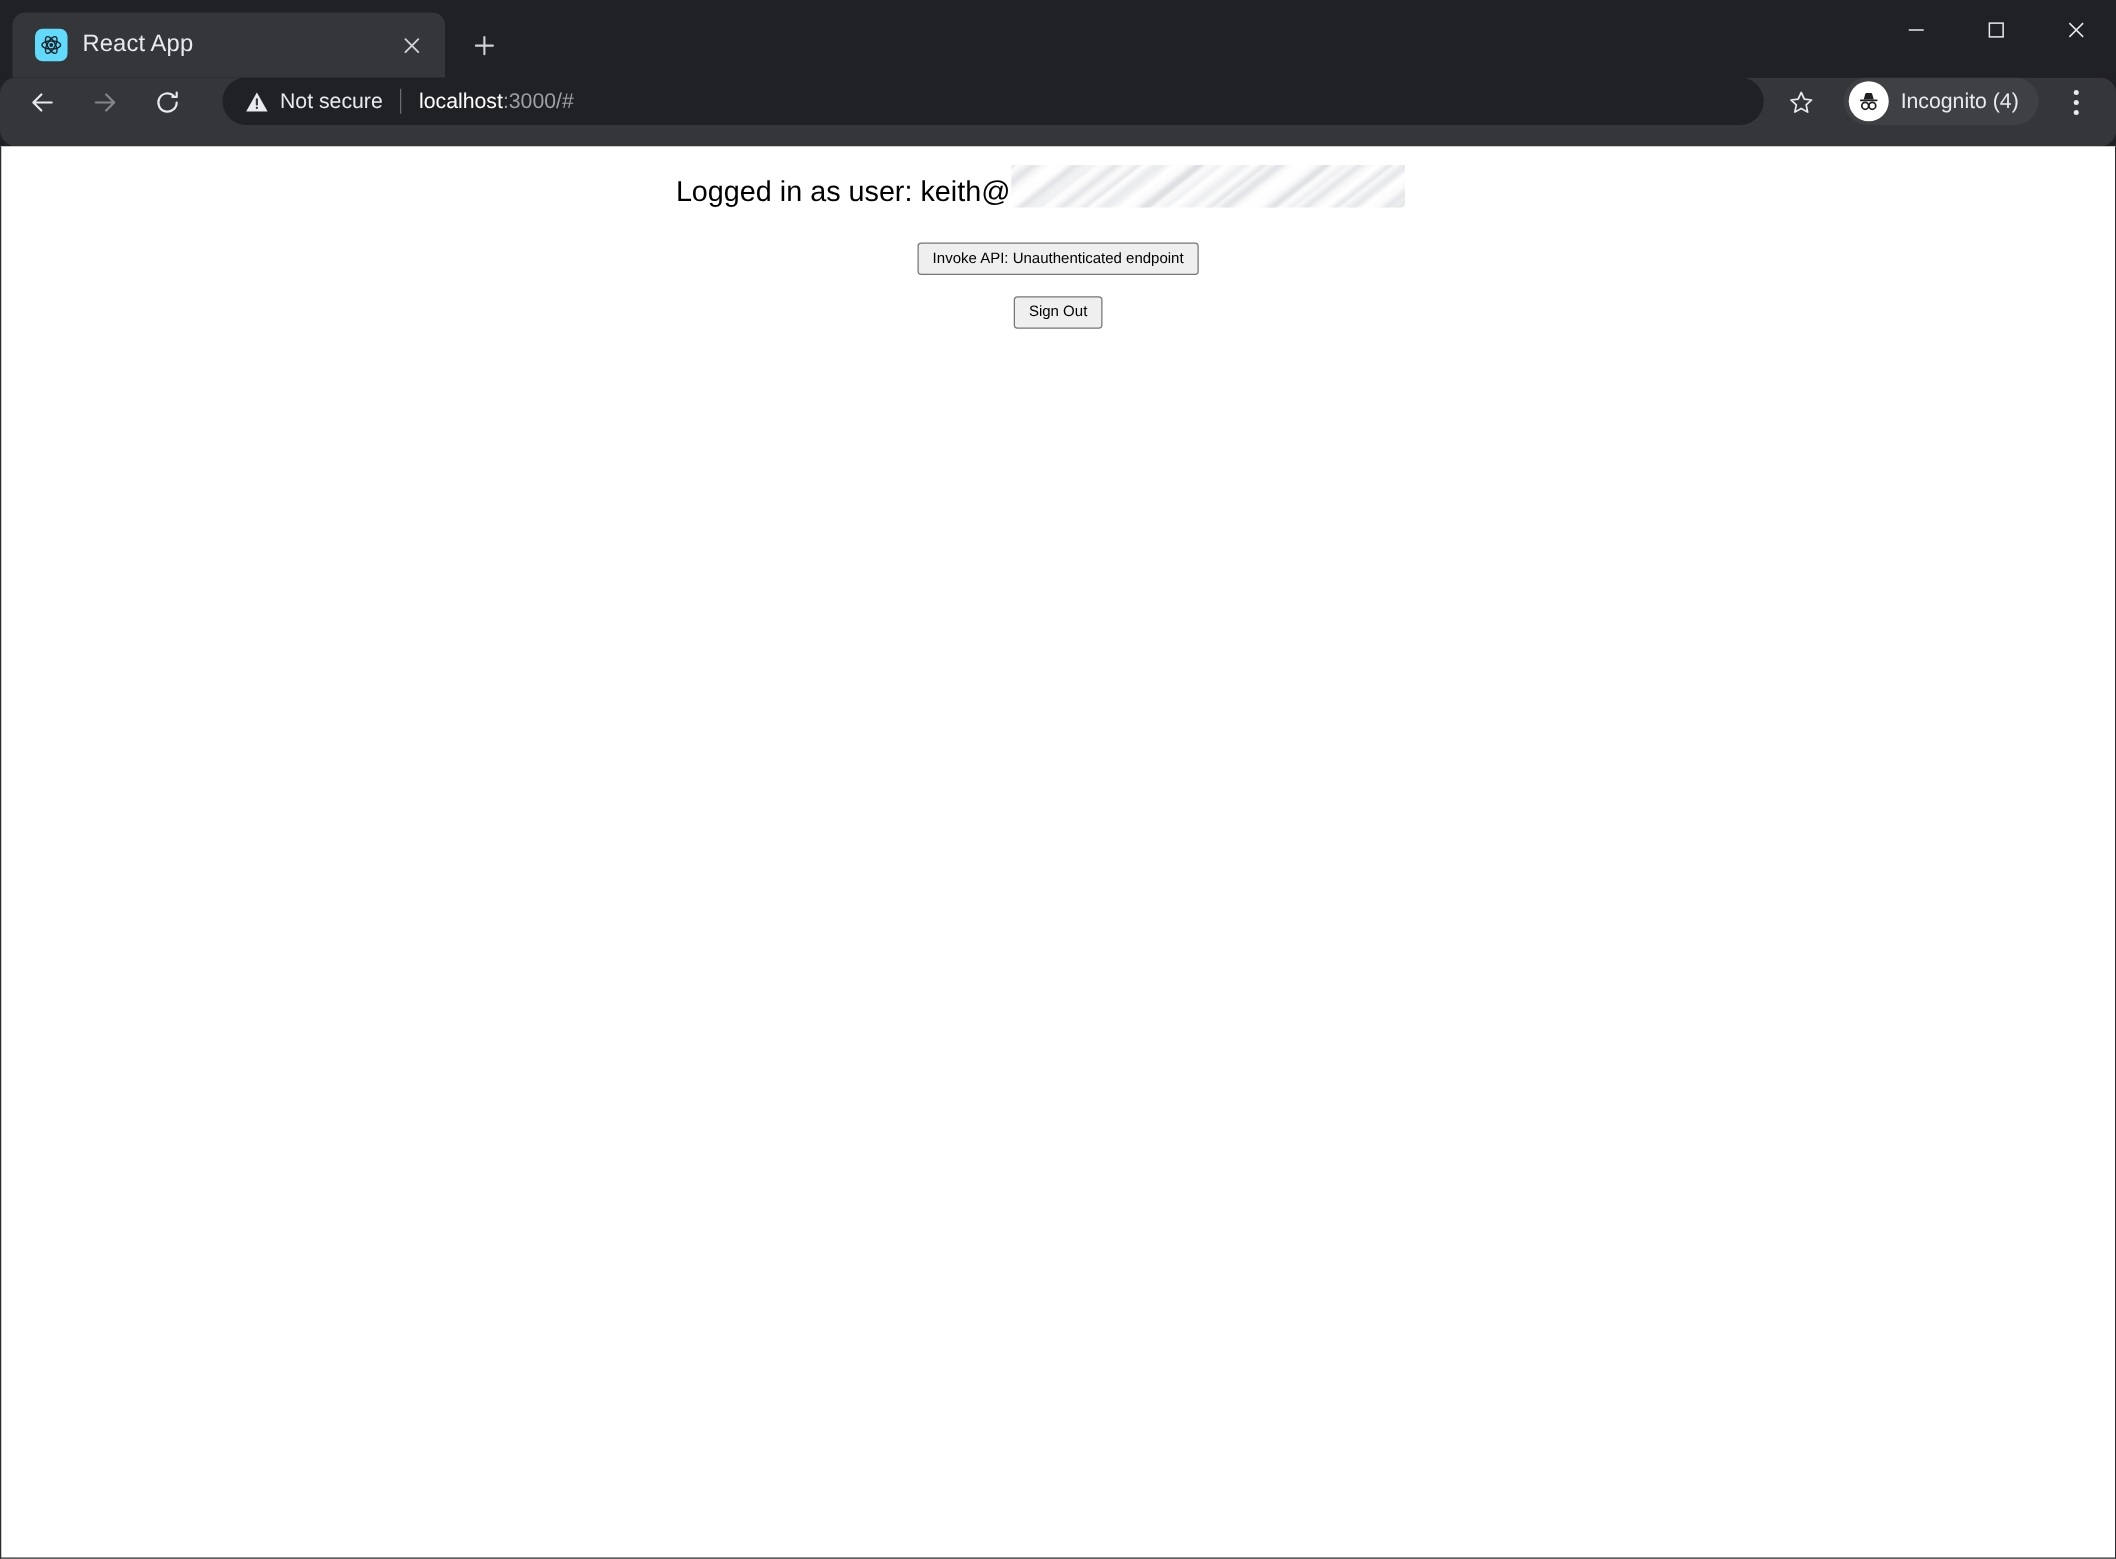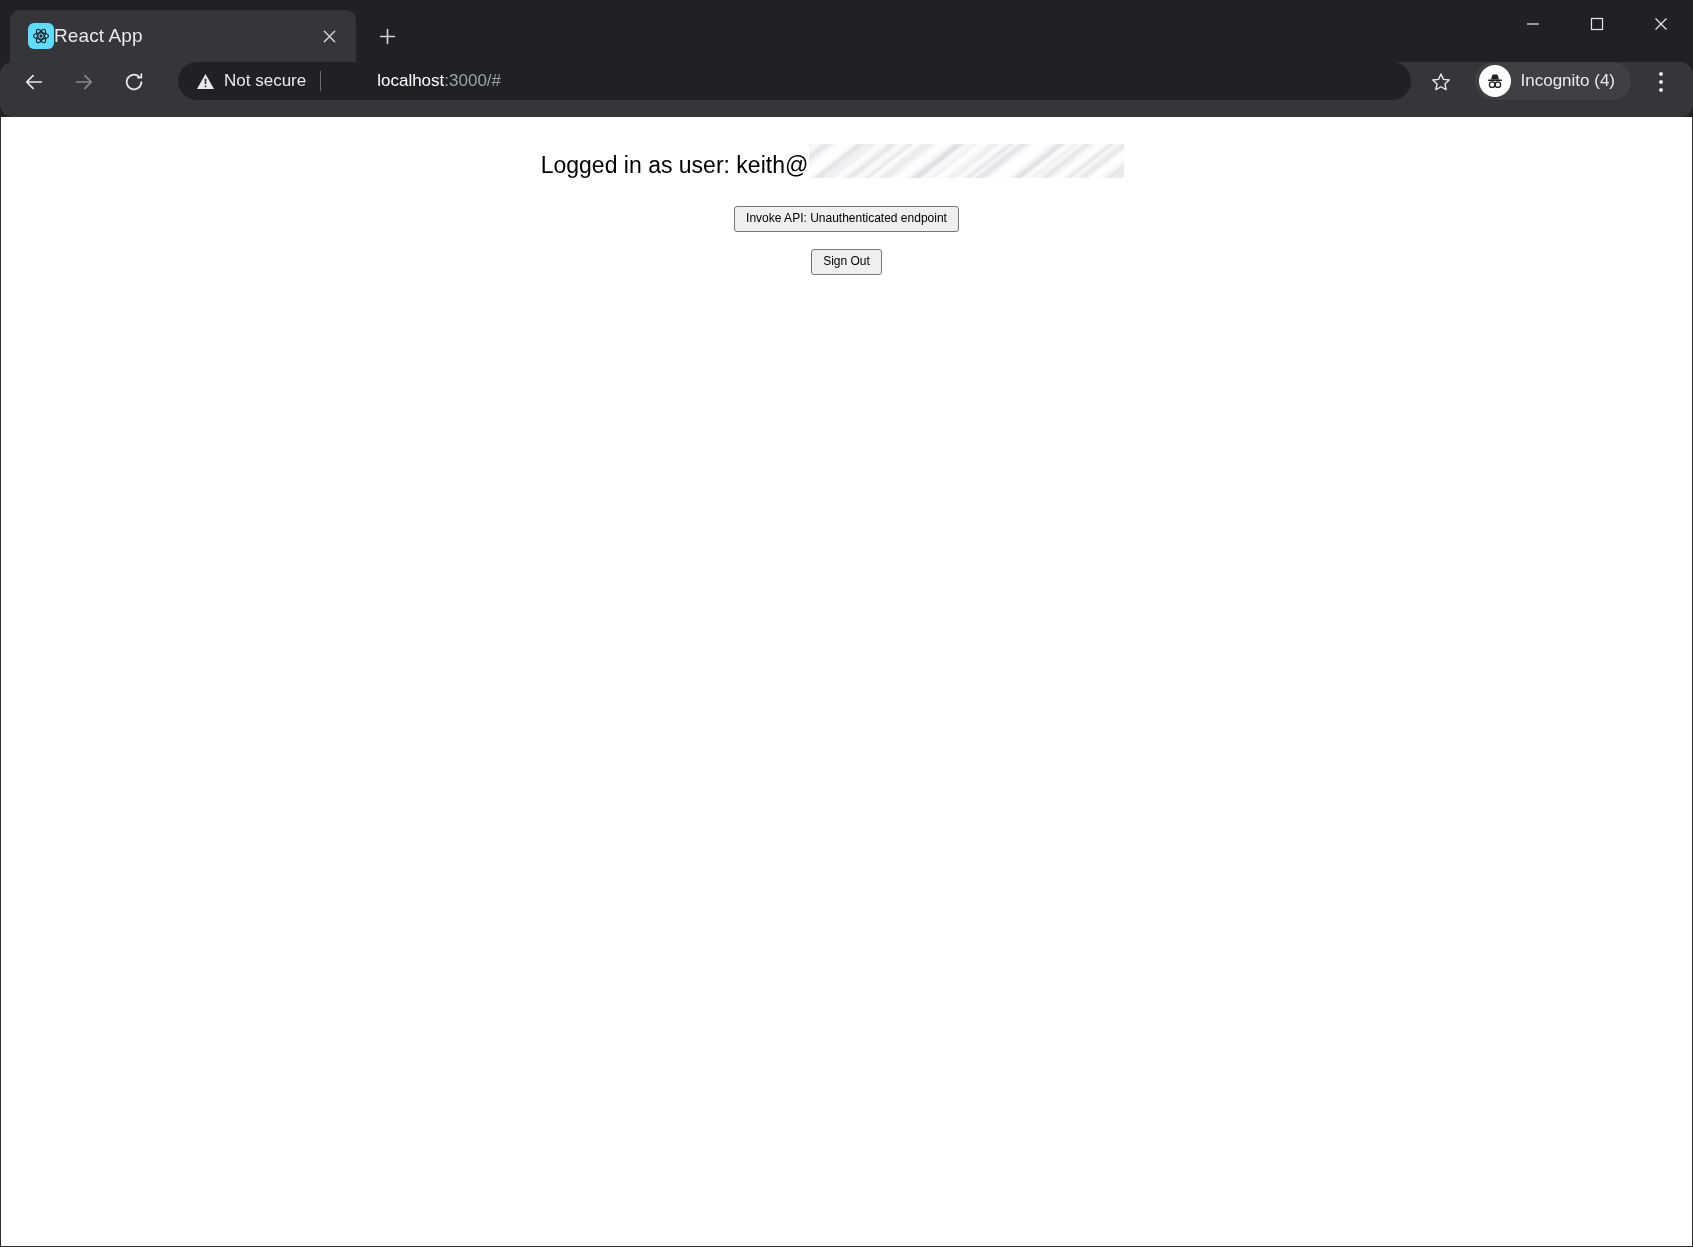--- a/index.html
+++ b/index.html
@@ -34,20 +34,21 @@
 
   .tab {
     position: relative;
     display: flex;
     align-items: center;
     width: 346px;
     height: 52px;
     background: #35363a;
     border-radius: 10px 10px 0 0;
     padding: 0 12px 0 18px;
+    gap: 12px;
   }
 
   .tab-favicon {
     width: 26px;
     height: 26px;
     border-radius: 6px;
     background: #61dafb;
     display: flex;
     align-items: center;
     justify-content: center;
@@ -159,21 +160,20 @@
     background: #6b6c70;
     margin: 0 14px;
     flex: 0 0 auto;
   }
   .url-text {
     font-size: 17px;
     white-space: nowrap;
     overflow: hidden;
     flex: 1 1 auto;
     min-width: 0;
-    margin-left: 42px;
   }
   .url-host { color: #ffffff; }
   .url-rest { color: #9aa0a6; }
 
   .star-btn {
     width: 40px;
     height: 40px;
     border-radius: 50%;
     display: flex;
     align-items: center;
@@ -229,21 +229,21 @@
     border-left: 1px solid #2b2c2f;
     border-right: 1px solid #2b2c2f;
     border-bottom: 1px solid #2b2c2f;
     position: relative;
     overflow: hidden;
   }
 
   .page-body {
     position: relative;
     width: 100%;
-    padding-top: 22px;
+    padding-top: 10px;
     text-align: center;
   }
 
   .logged-in-line {
     display: inline-flex;
     align-items: baseline;
     font-size: 23px;
     color: #000000;
     line-height: 1.2;
     position: relative;

